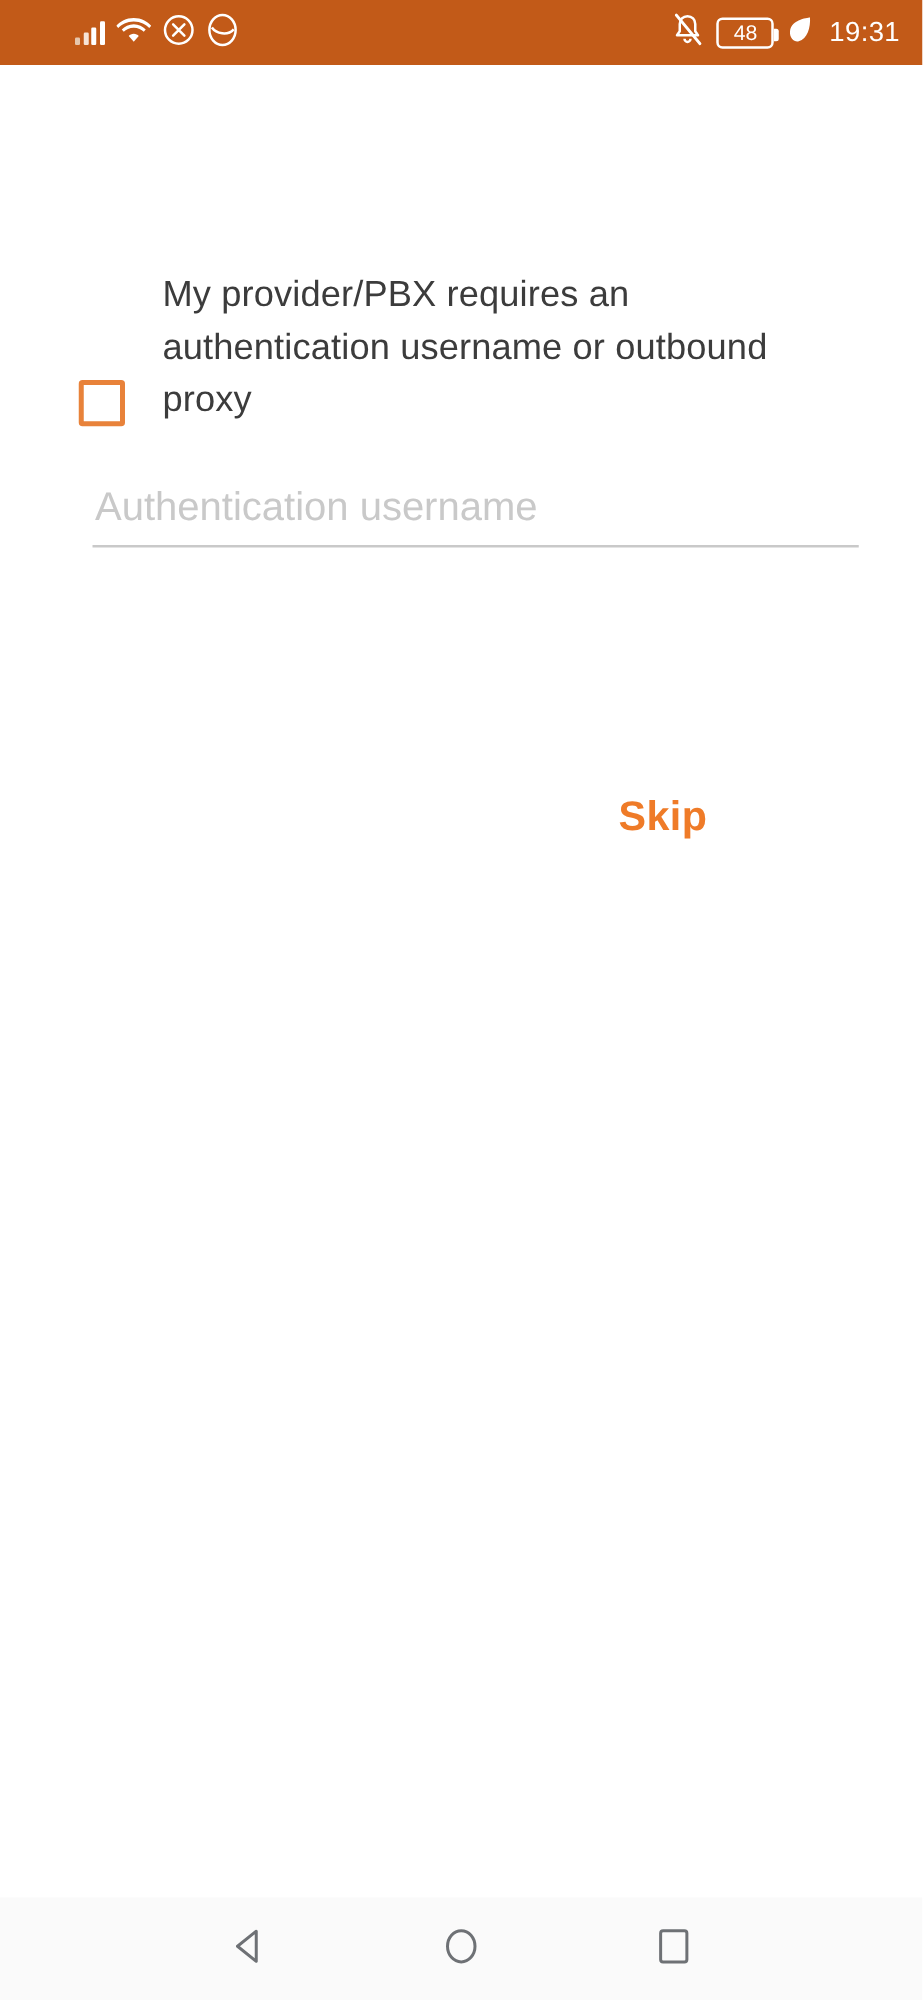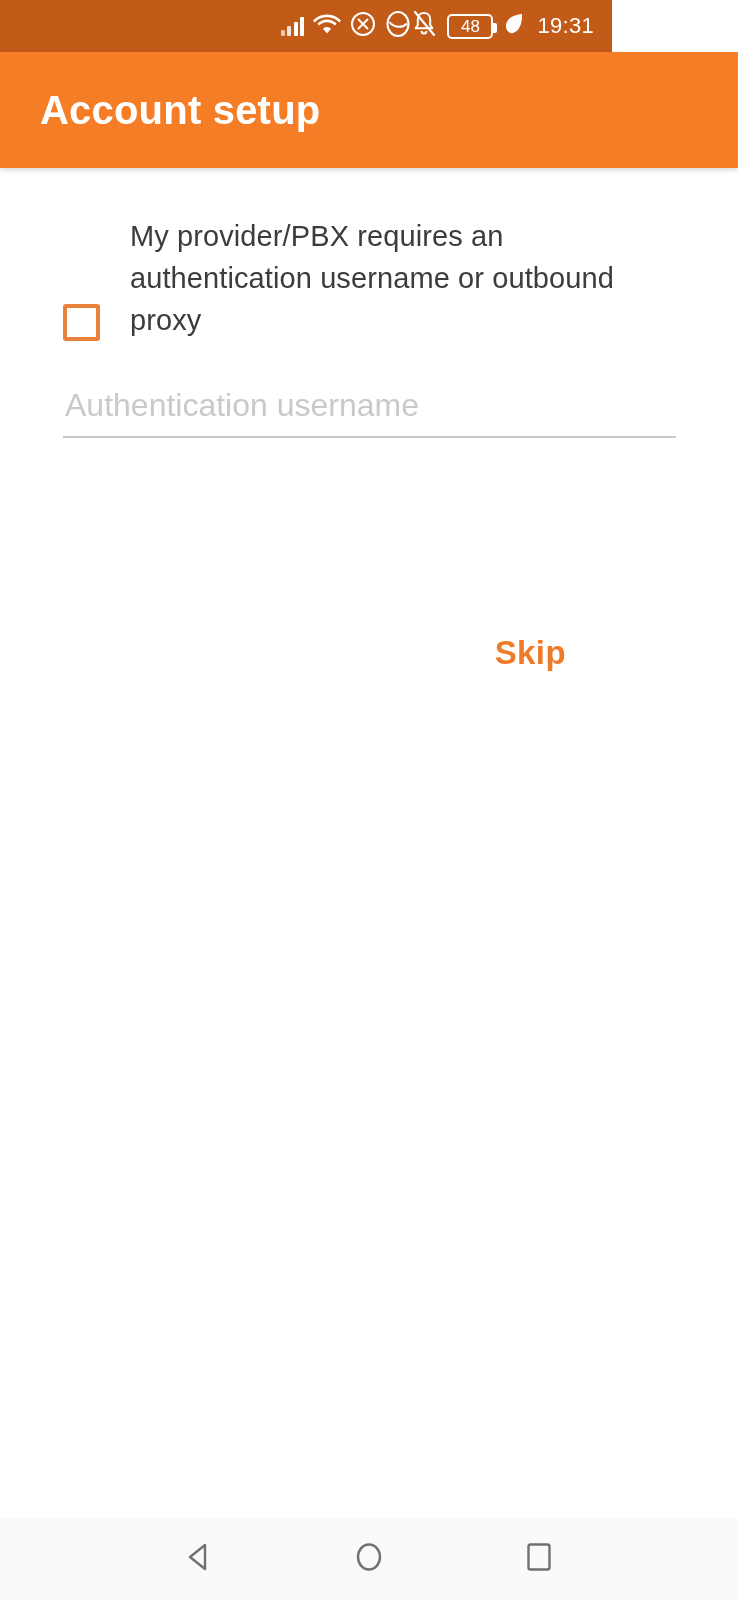--- a/index.html
+++ b/index.html
@@ -6,23 +6,23 @@
   html, body {
     width: 738px; height: 1600px;
     background: #ffffff;
     font-family: "Liberation Sans", sans-serif;
     overflow: hidden;
   }
   .phone { position:relative; width:738px; height:1600px; background:#ffffff; }
 
   
   .status-bar {
-    position:absolute; top:0; left:0; width:612px; height:52px;
+    position:absolute; top:0; left:0; width:738px; height:52px;
     background:#C25A18;
-    display:flex; align-items:center; justify-content:flex-end;
+    display:flex; align-items:center; justify-content:space-between;
     padding: 0 18px 0 60px;
   }
   .status-left { display:flex; align-items:center; gap:9px; }
   .status-right { display:flex; align-items:center; gap:10px; }
 
   .sig-icon { display:flex; align-items:flex-end; gap:2.5px; height:20px; }
   .sig-icon i { display:block; width:4px; background:#f2d9c5; border-radius:1px; }
   .sig-icon i:nth-child(1){ height:6px; background:#e6c6ac;}
   .sig-icon i:nth-child(2){ height:10px; background:#f7e4d6;}
   .sig-icon i:nth-child(3){ height:14px; background:#ffffff;}
@@ -74,21 +74,21 @@
   }
   .checkbox-label{
     margin-left:30px;
     font-size:29px; line-height:42px; color:#3C3C3C; font-weight:400;
     letter-spacing:0.1px;
   }
 
   .field{
     position:absolute; left:63px; width:613px;
   }
-  .field-1{ top:212px; }
+  .field-1{ top:212px;margin-left:11px; }
   .field-2{ top:355px; }
   .field input{
     display:block; width:100%; height:56px;
     border:none; outline:none; background:transparent;
     font-family:"Liberation Sans", sans-serif;
     font-size:32px; color:#3C3C3C;
     padding:0 0 6px 2px;
   }
   .field input::placeholder{ color:#C9C9C9; opacity:1; }
   .field .rule{ width:100%; height:1.5px; background:#C9C9C9; }
@@ -163,23 +163,20 @@
       </span>
       <span>
         <svg width="22" height="26" viewBox="0 0 22 26">
           <path d="M19 3 C19 3 4 4 3 14 C2.4 20 7 23 10 22 C17 20 19.5 11 19 3 Z" fill="#ffffff"></path>
         </svg>
       </span>
       <span class="status-time">19:31</span>
     </div>
   </div>
 
-  <div class="app-bar">
-    <div class="app-title">Account setup</div>
-  </div>
 
   <div class="content">
 
     <div class="checkbox-row">
       <div class="checkbox"></div>
       <div class="checkbox-label">My provider/PBX requires an authentication username or outbound proxy</div>
     </div>
 
     <div class="field field-1">
       <input type="text" placeholder="Authentication username" style="">

